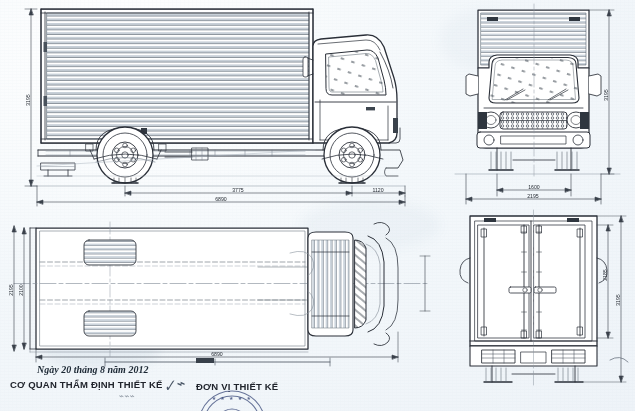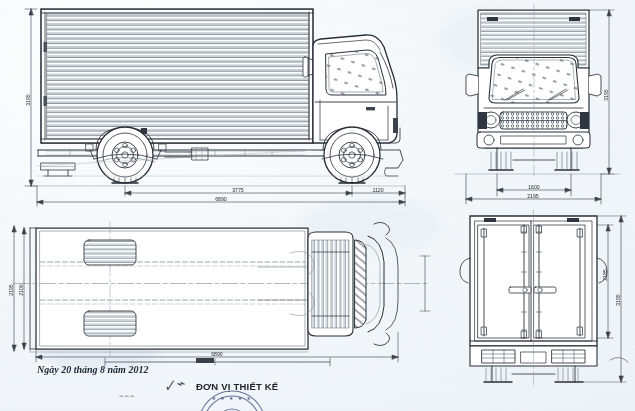--- a/index.html
+++ b/index.html
@@ -497,20 +497,23 @@
       <text x="30" y="100" font-size="5.2" text-anchor="middle" transform="rotate(-90 30 100)">3195</text>
       <text x="23" y="290" font-size="5.2" text-anchor="middle" transform="rotate(-90 23 290)">2100</text>
       <text x="13" y="290" font-size="5.2" text-anchor="middle" transform="rotate(-90 13 290)">2195</text>
       <text x="608" y="95" font-size="5.2" text-anchor="middle" transform="rotate(-90 608 95)">3195</text>
     </g>
   </svg>
 
   <div class="cap hand" style="left:37px;top:364px;font-size:10px;">
     <span>Ngày 20 tháng 8 năm 2012</span>
   </div>
+  <div class="cap blk" style="left:10px;top:379px;font-size:9.5px;">
+    <span>CƠ QUAN THẨM ĐỊNH THIẾT KẾ</span>
+  </div>
   <div class="sig" style="left:163px;top:376px;font-size:15px;transform:rotate(-12deg);">✓⌁</div>
 
   <div class="cap blk" style="left:196px;top:381px;font-size:9.5px;">
     <span>ĐƠN VỊ THIẾT KẾ</span>
   </div>
 
   <svg width="120" height="50" style="left:172px;top:382px;">
     <g fill="none" stroke="#3b4a7a" stroke-width="1.1" opacity=".75">
       <circle cx="60" cy="42" r="33"></circle>
       <circle cx="60" cy="42" r="28"></circle>

